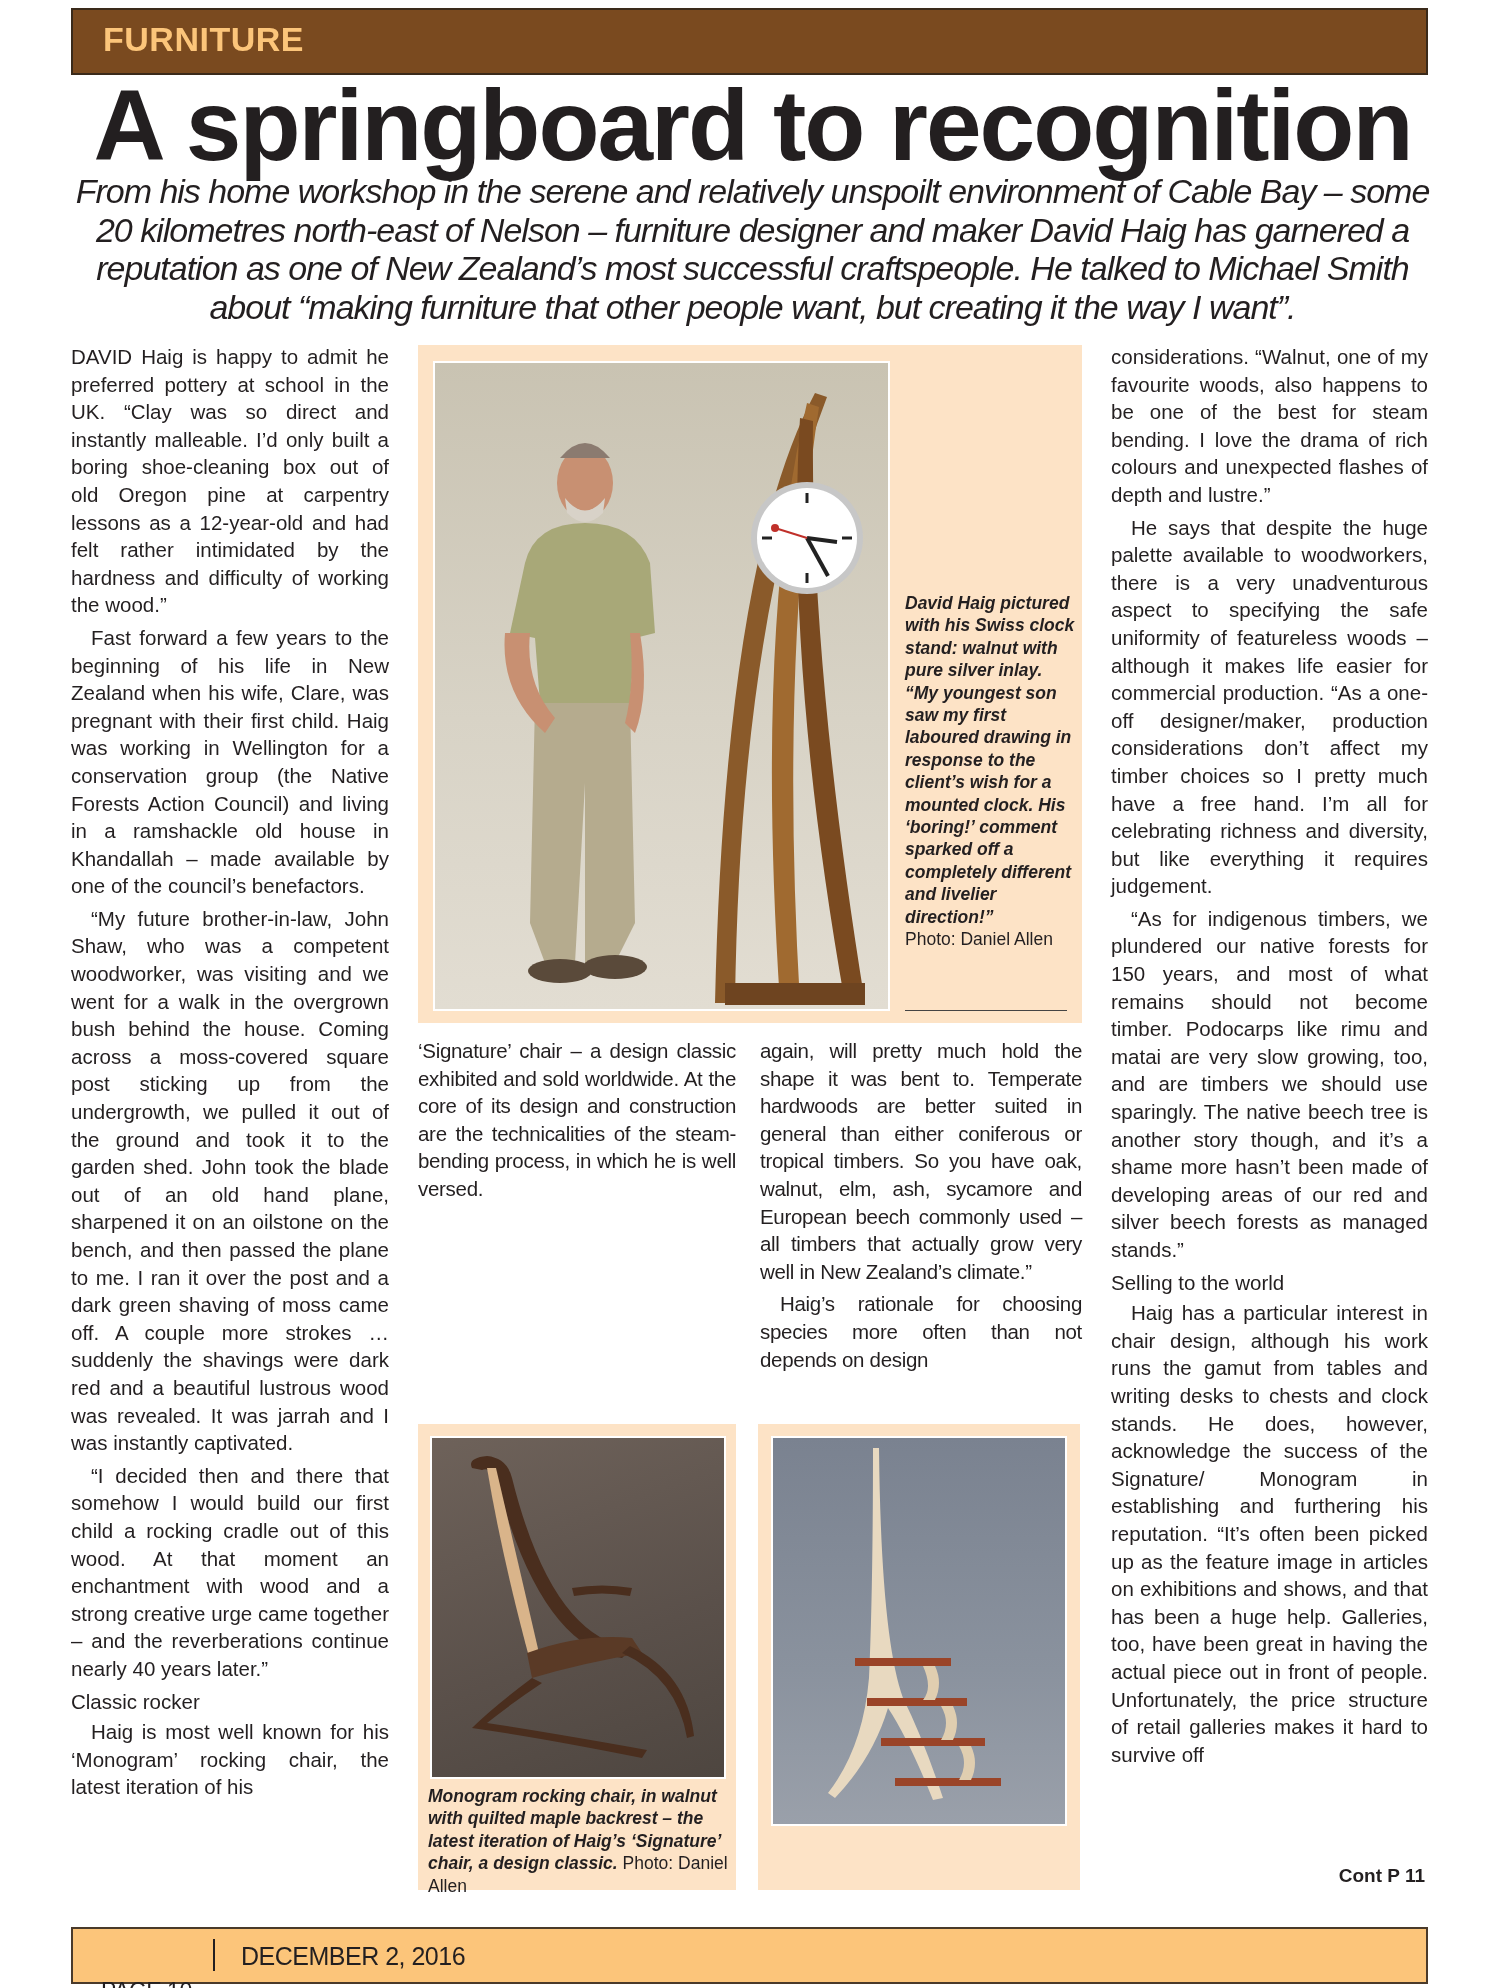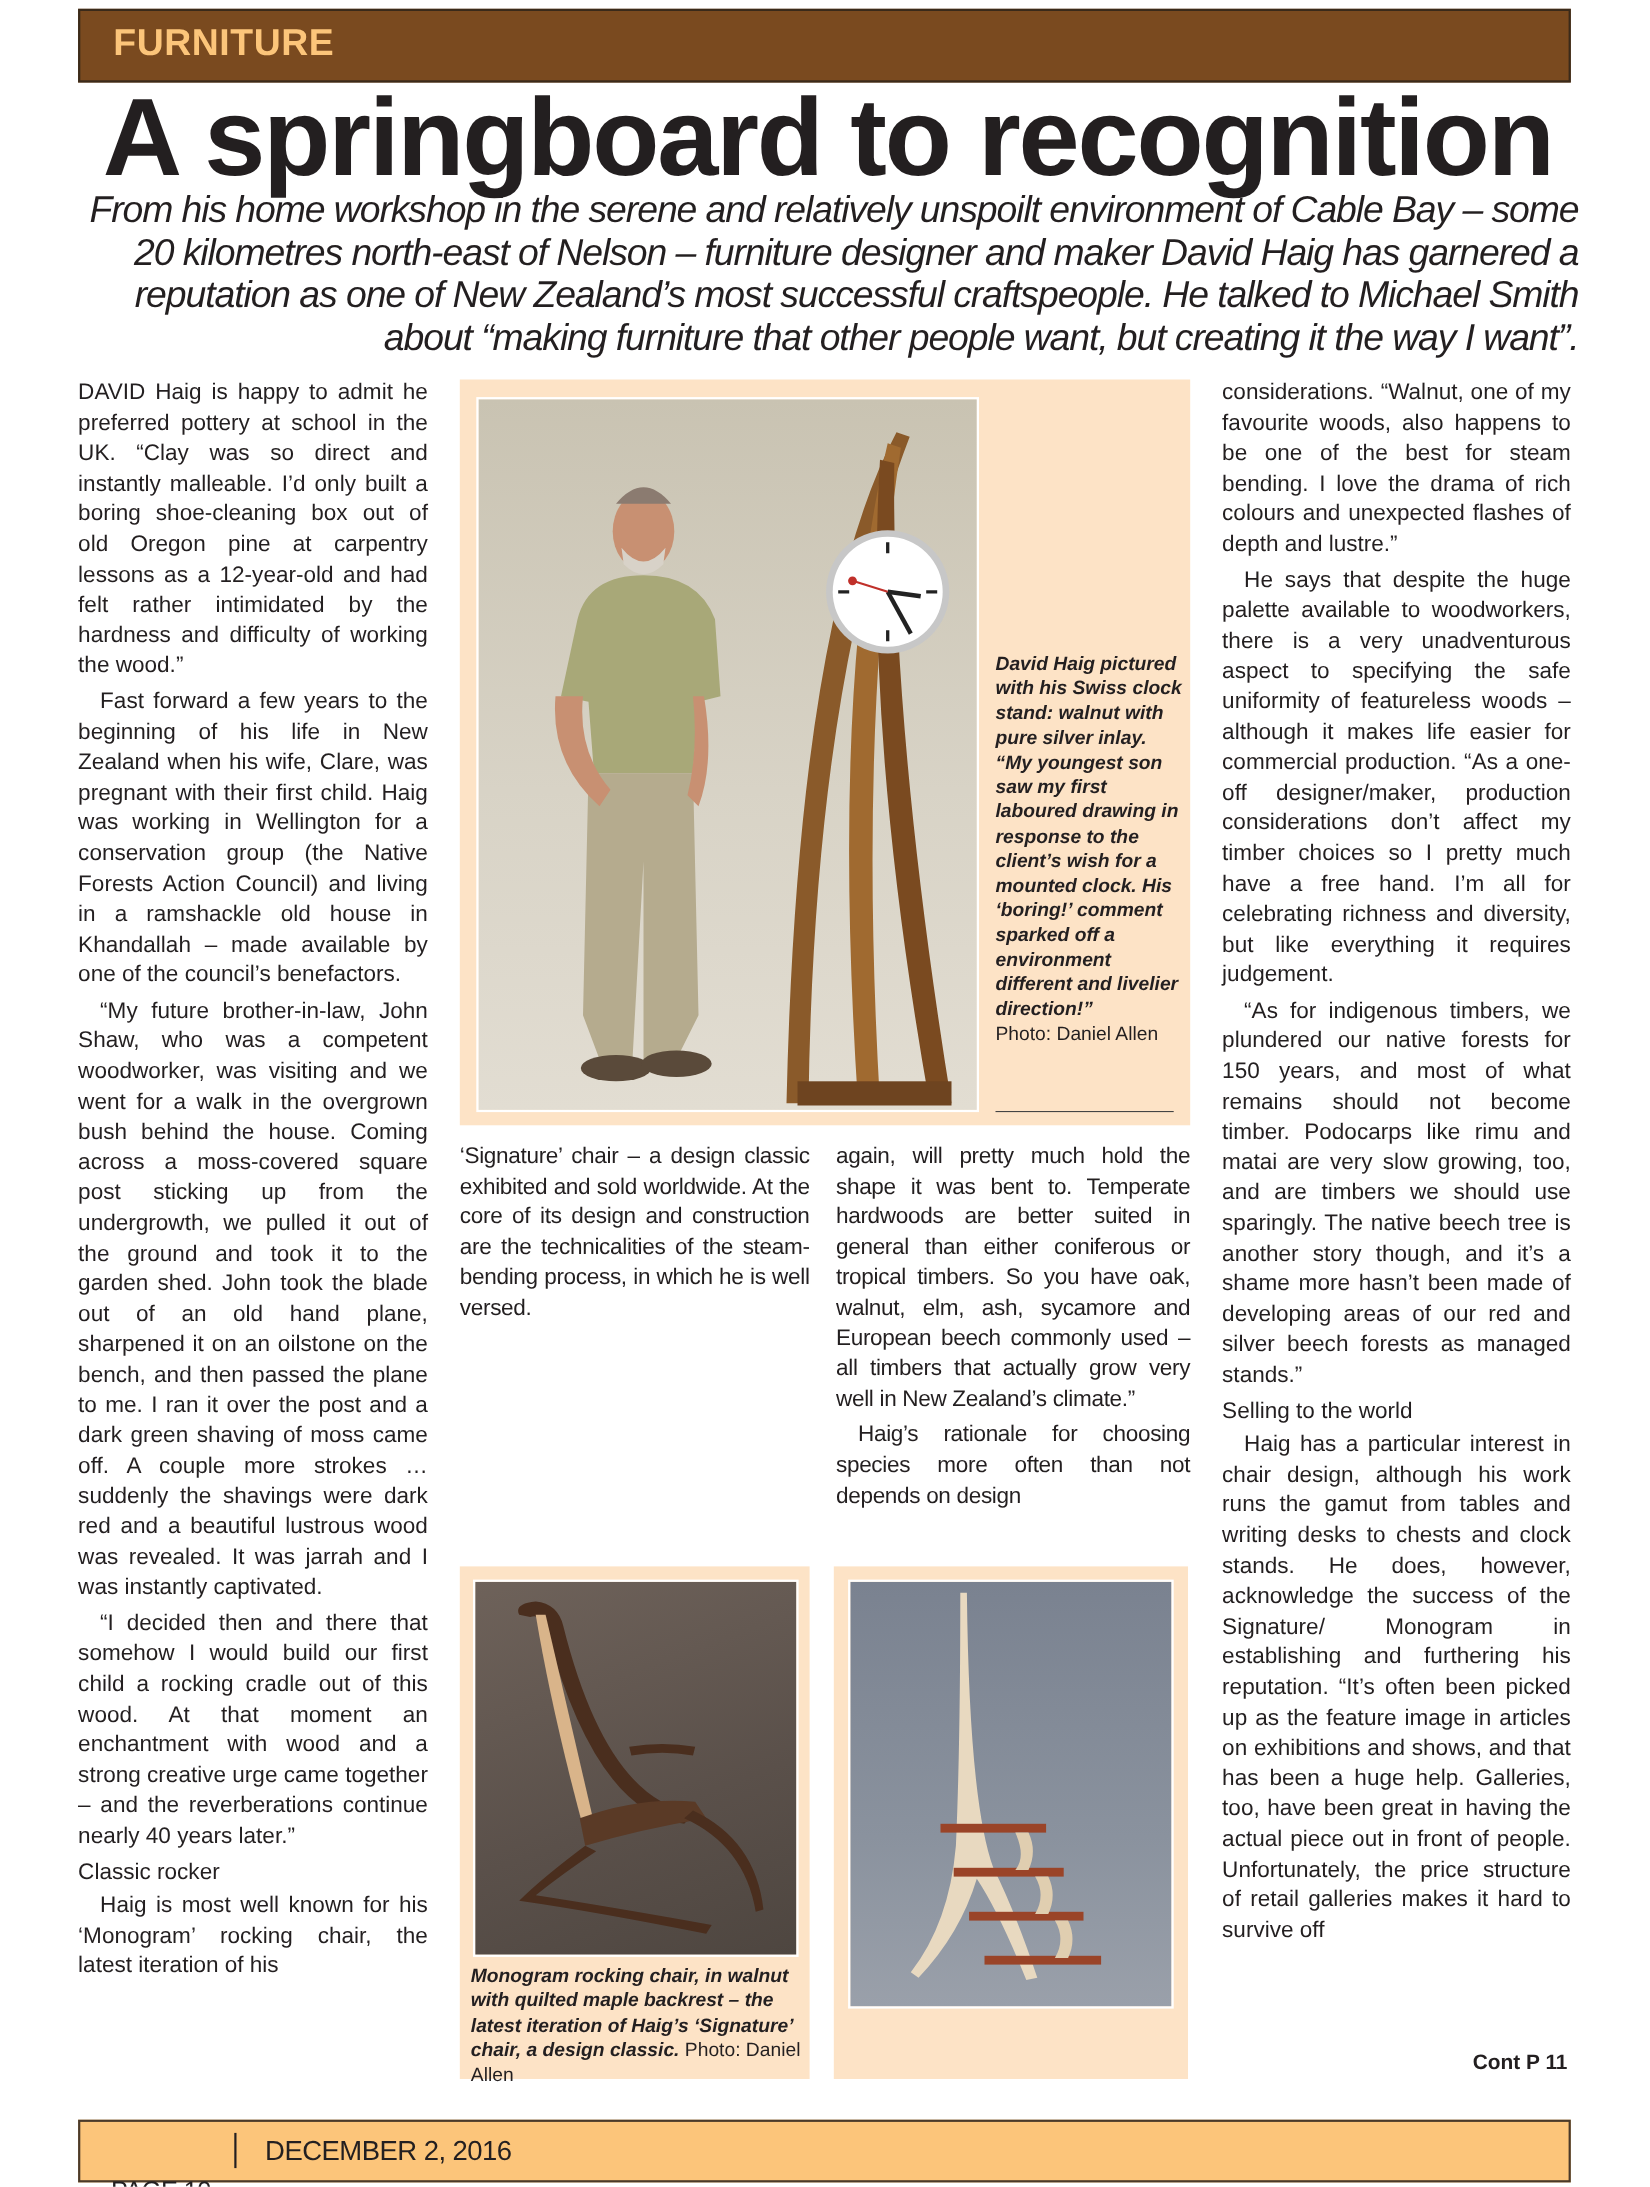--- a/index.html
+++ b/index.html
@@ -4,21 +4,21 @@
 <style>
   html, body { margin:0; padding:0; background:#ffffff; }
   body { width:1500px; height:1988px; position:relative; overflow:hidden; font-family:"Liberation Sans", sans-serif; color:#231f20; }
   .abs { position:absolute; }
 
   .section-banner { left:71px; top:8px; width:1357px; height:67px; background:#7a4a1f; border:2px solid #3a2a1a; box-sizing:border-box; }
   .section-banner span { position:absolute; left:30px; top:10px; font-size:34px; font-weight:bold; color:#fcc57a; letter-spacing:0.5px; }
 
   .headline { left:70px; top:68px; width:1365px; font-size:100px; font-weight:bold; letter-spacing:-2px; line-height:1.15; color:#231f20; text-align:center; white-space:nowrap; }
 
-  .standfirst { left:70px; top:172px; width:1365px; font-size:34px; font-style:italic; line-height:38.5px; text-align:right; color:#231f20; letter-spacing:-1px; }
+  .standfirst { left:70px; top:172px; width:1365px; font-size:34px; font-style:italic; line-height:38.5px; text-align:center; color:#231f20; letter-spacing:-1px; }
 
   .col { font-size:20.5px; line-height:27.6px; text-align:justify; color:#231f20; }
   .col p { margin:0 0 5px 0; text-indent:20px; }
   .col p.first { text-indent:0; }
   .col h3 { margin:0 0 3px 0; font-size:20.5px; font-weight:normal; line-height:27.6px; }
 
   .col1 { left:71px; top:343px; width:318px; }
   .col2 { left:418px; top:1037px; width:318px; font-size:20.5px; letter-spacing:-0.3px; }
   .col3 { left:760px; top:1037px; width:322px; letter-spacing:-0.3px; }
   .col4 { left:1111px; top:343px; width:317px; }
@@ -94,21 +94,21 @@
           <line x1="407" y1="175" x2="417" y2="175"></line>
         </g>
         <line x1="372" y1="175" x2="402" y2="179" stroke="#222" stroke-width="4"></line>
         <line x1="372" y1="175" x2="393" y2="213" stroke="#222" stroke-width="4"></line>
         <line x1="372" y1="175" x2="340" y2="165" stroke="#c0302a" stroke-width="2"></line>
         <circle cx="340" cy="165" r="4" fill="#c0302a"></circle>
       </g>
     </svg>
   </div>
   <div class="abs caption caption-top" style="left:487px; top:247px;">
-    <span>David Haig pictured with his Swiss clock stand: walnut with pure silver inlay. “My youngest son saw my first laboured drawing in response to the client’s wish for a mounted clock. His ‘boring!’ comment sparked off a environment different and livelier direction!”</span><br>
+    <span>David Haig pictured with his Swiss clock stand: walnut with pure silver inlay. “My youngest son saw my first laboured drawing in response to the client’s wish for a mounted clock. His ‘boring!’ comment sparked off a completely different and livelier direction!”</span><br>
     <span class="credit">Photo: Daniel Allen</span>
   </div>
   <div class="abs" style="left:487px; top:665px; width:162px; height:1px; background:#444;"></div>
 </div>
 
 <div class="abs col col2">
   <p class="first">‘Signature’ chair – a design classic exhibited and sold worldwide. At the core of its design and construction are the technicalities of the steam-bending process, in which he is well versed.</p>
 </div>
 
 <div class="abs col col3">

